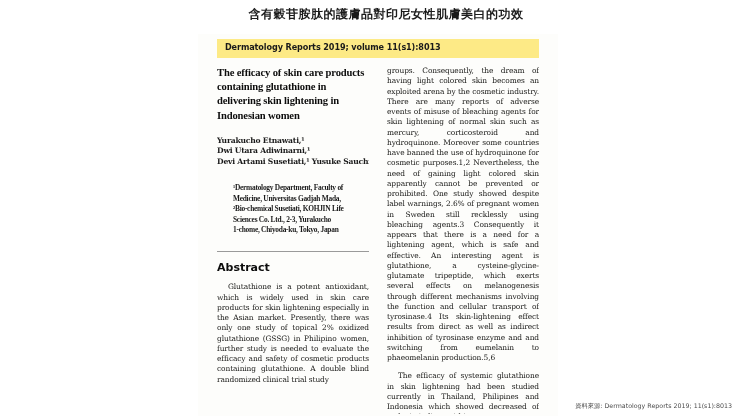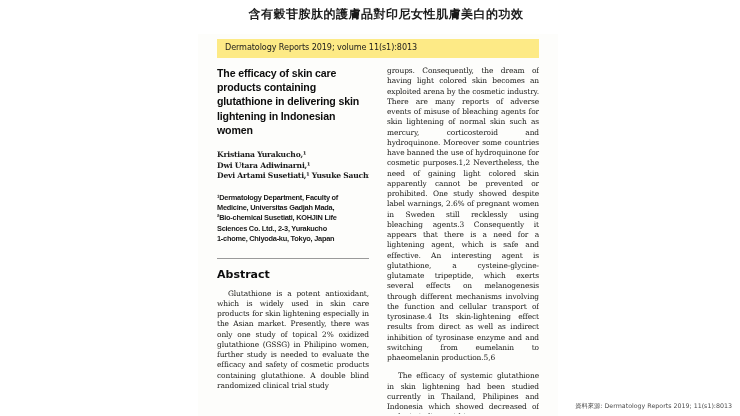--- a/index.html
+++ b/index.html
@@ -47,21 +47,21 @@
     top: 5px;
     width: 322px;
     height: 19px;
     background: #fdea86;
   }
   .journal-band-text {
     position: absolute;
     left: 27px;
     top: 8px;
     font-family: "DejaVu Sans", sans-serif;
-    font-weight: normal;
+    font-weight: bold;
     font-size: 8.1px;
     color: #1a1a1a;
     letter-spacing: -0.1px;
     white-space: nowrap;
   }
 
   .columns {
     position: absolute;
     left: 19px;
     top: 32px;
@@ -72,47 +72,47 @@
     position: absolute;
     top: 0;
     width: 152px;
     height: 348px;
     overflow: hidden;
   }
   .col-left  { left: 0; }
   .col-right { left: 170px; }
 
   .article-title {
-    font-family: Liberation Sans, sans-serif;
+    font-family: Liberation Serif, serif;
     font-weight: bold;
     font-size: 10.6px;
     line-height: 14.2px;
     color: #0d0d0d;
     margin: 0 0 13px 0;
     letter-spacing: -0.15px;
   }
 
   .authors {
     font-family: "DejaVu Serif", serif;
     font-weight: bold;
     font-size: 7.6px;
     line-height: 10.5px;
     color: #1a1a1a;
     margin: 0 0 11px 0;
     letter-spacing: -0.2px;
   }
   .authors div { white-space: nowrap; }
 
   .affiliations {
-    font-family: Liberation Sans, sans-serif;
+    font-family: Liberation Serif, serif;
     font-weight: bold;
     font-size: 7.4px;
     line-height: 10.4px;
     color: #1a1a1a;
-    margin: 0;
+    margin: 16px;
     letter-spacing: -0.25px;
   }
   .affiliations div { white-space: nowrap; }
 
   .rule {
     border: 0;
     border-top: 0.9px solid #9a9a9a;
     margin: 13px 0 9px 0;
   }
 
@@ -158,21 +158,21 @@
   <div class="journal-band"></div>
   <div class="journal-band-text">Dermatology Reports 2019; volume 11(s1):8013</div>
 
   <div class="columns">
 
     <div class="col col-left">
 
       <h1 class="article-title">The efficacy of skin care products containing glutathione in delivering skin lightening in Indonesian women</h1>
 
       <div class="authors">
-        <div>Kristiana Yurakucho,¹</div>
+        <div>Yurakucho Etnawati,¹</div>
         <div>Dwi Utara Adiwinarni,¹</div>
         <div>Devi Artami Susetiati,¹ Yusuke Sauchi,²</div>
       </div>
 
       <div class="affiliations">
         <div>¹Dermatology Department, Faculty of</div>
         <div>Medicine, Universitas Gadjah Mada,</div>
         <div>²Bio-chemical Susetiati, KOHJIN Life</div>
         <div>Sciences Co. Ltd., 2-3, Yurakucho</div>
         <div>1-chome, Chiyoda-ku, Tokyo, Japan</div>

